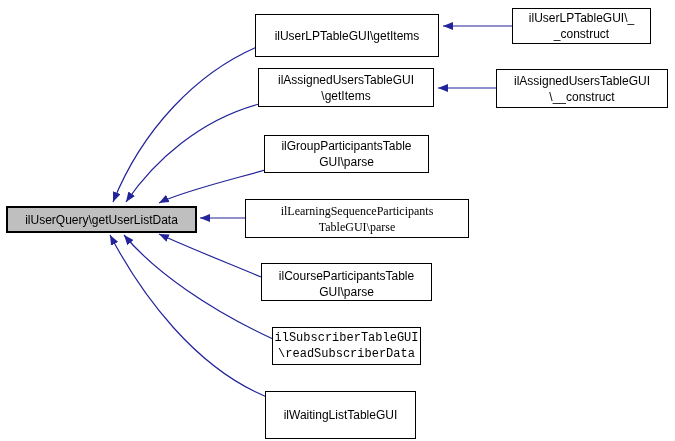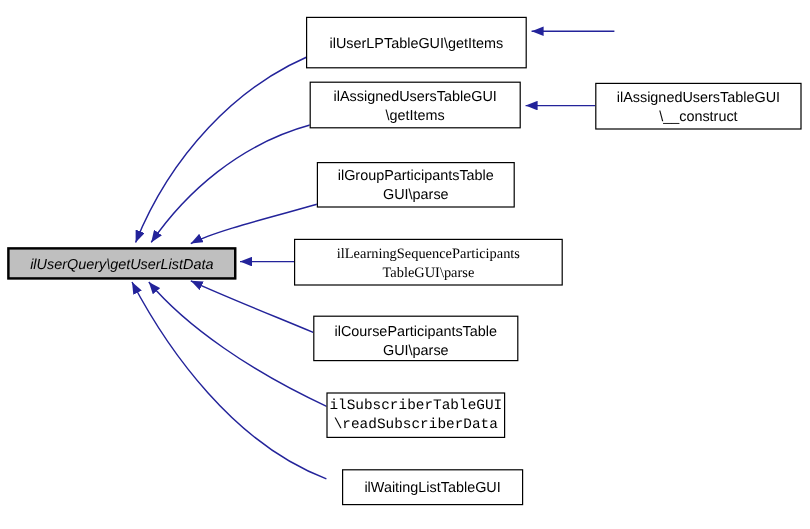--- a/index.html
+++ b/index.html
@@ -15,31 +15,31 @@
   #edges{position:absolute; left:0; top:0; width:675px; height:441px;}
   .edge{stroke:var(--edge); stroke-width:1.2; fill:none;}
   #arrowhead polygon{fill:var(--edge);}
   .node{
     position:absolute; box-sizing:border-box;
     background:var(--node-fill); border:1px solid var(--node-border);
     color:var(--text); font-size:12px; line-height:16px;
     display:flex; flex-direction:column; align-items:center; justify-content:center;
     text-align:center; white-space:nowrap; cursor:pointer;
   }
-  .node.highlight{background:var(--hl-fill); border-width:2px;font-style:italic;}
+  .node.highlight{background:var(--hl-fill); border-width:2px;}
   .node span{display:block;}
   
   .n-main {left:6px;   top:206px; width:191px; height:27px;}
   .n-c0   {left:255px; top:14px;  width:184px; height:43px;}
   .n-c1   {left:258px; top:68px;  width:176px; height:39px;}
   .n-c2   {left:264px; top:135px; width:165px; height:38px;}
   .n-c3   {left:245px; top:199px; width:224px; height:39px;font-family:Liberation Serif, serif;}
   .n-c4   {left:261px; top:263px; width:171px; height:38px;justify-content:flex-end;}
   .n-c5   {left:272px; top:327px; width:149px; height:38px;font-family:Liberation Mono, monospace;}
-  .n-c6   {left:285px; top:391px; width:151px; height:30px;}
+  .n-c6   {left:265px; top:391px; width:151px; height:48px;}
   .n-g0   {left:512px; top:8px;   width:139px; height:36px;}
   .n-g1   {left:496px; top:69px;  width:172px; height:39px;}
 </style>
 </head>
 <body>
 
 <div id="canvas">
 
   <svg id="edges" viewBox="0 0 675 441" xmlns="http://www.w3.org/2000/svg">
     <defs>
@@ -84,18 +84,22 @@
     <span>GUI\parse</span>
   </div>
   <div class="node n-c5">
     <span>ilSubscriberTableGUI</span>
     <span>\readSubscriberData</span>
   </div>
   <div class="node n-c6">
     <span>ilWaitingListTableGUI</span>
   </div>
 
+  <div class="node n-g0">
+    <span>ilUserLPTableGUI\_</span>
+    <span>_construct</span>
+  </div>
   <div class="node n-g1">
     <span>ilAssignedUsersTableGUI</span>
     <span>\__construct</span>
   </div>
 
 </div>
 
 </body></html>

